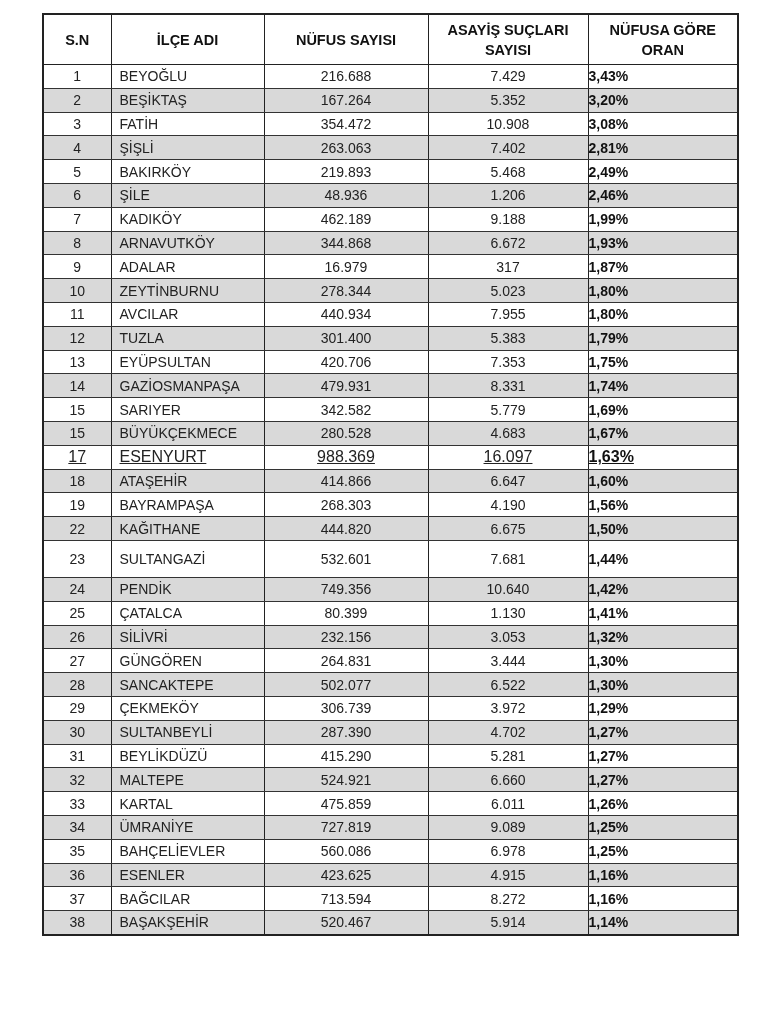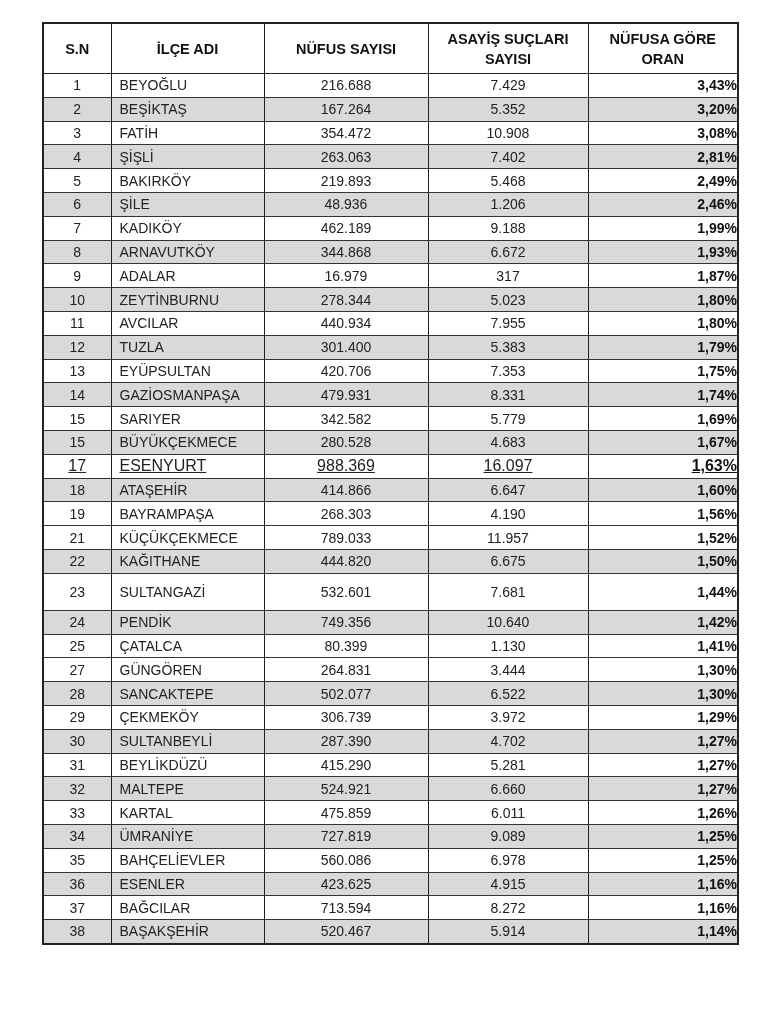--- a/index.html
+++ b/index.html
@@ -1,32 +1,32 @@
 <!DOCTYPE html>
 <html><head>
 <meta charset="utf-8">
 <style>
   html, body { margin:0; padding:0; background:#ffffff; }
   body { width:766px; height:1024px; position:relative; overflow:hidden;
          font-family:"Liberation Sans", "DejaVu Sans", sans-serif; color:#1a1a1a; }
-  table.crime { position:absolute; left:42px; top:22px; width:695px;
+  table.crime { position:absolute; left:42px; top:13px; width:695px;
          border-collapse:collapse; table-layout:fixed; border:2px solid #222; }
   table.crime col.c1 { width:68px; }
   table.crime col.c2 { width:153px; }
   table.crime col.c3 { width:164px; }
   table.crime col.c4 { width:160px; }
   table.crime col.c5 { width:150px; }
   th { height:49px; font-size:14.5px; font-weight:bold; text-align:center;
        border:1.5px solid #222; line-height:20px; padding:0 4px; color:#111; }
   td { height:22.8px; font-size:14px; border-left:1.5px solid #222; border-right:1.5px solid #222;
        border-top:1px solid #333; border-bottom:1px solid #333; padding:0; line-height:18px; color:#222; }
   td.sn { text-align:center; }
   td.name { text-align:left; padding-left:8px; }
   td.num { text-align:center; }
-  td.ratio { text-align:right; font-weight:bold; color:#111; }
+  td.ratio { text-align:left; font-weight:bold; color:#111; }
   tr.alt td { background:#d9d9d9; }
   tr.big td { font-size:16px;text-decoration:underline; }
   tr.tall td { height:36px;margin-left:22px; }
 </style>
 </head>
 <body>
 
 <table class="crime">
   <colgroup>
       <col class="c1">
@@ -171,27 +171,20 @@
         <td class="num">6.647</td>
         <td class="ratio">1,60%</td>
       </tr>
       <tr class="">
         <td class="sn">19</td>
         <td class="name">BAYRAMPAŞA</td>
         <td class="num">268.303</td>
         <td class="num">4.190</td>
         <td class="ratio">1,56%</td>
       </tr>
-      <tr class="">
-        <td class="sn">21</td>
-        <td class="name">KÜÇÜKÇEKMECE</td>
-        <td class="num">789.033</td>
-        <td class="num">11.957</td>
-        <td class="ratio">1,52%</td>
-      </tr>
       <tr class="alt">
         <td class="sn">22</td>
         <td class="name">KAĞITHANE</td>
         <td class="num">444.820</td>
         <td class="num">6.675</td>
         <td class="ratio">1,50%</td>
       </tr>
       <tr class="tall">
         <td class="sn">23</td>
         <td class="name">SULTANGAZİ</td>
@@ -206,20 +199,27 @@
         <td class="num">10.640</td>
         <td class="ratio">1,42%</td>
       </tr>
       <tr class="">
         <td class="sn">25</td>
         <td class="name">ÇATALCA</td>
         <td class="num">80.399</td>
         <td class="num">1.130</td>
         <td class="ratio">1,41%</td>
       </tr>
+      <tr class="alt">
+        <td class="sn">26</td>
+        <td class="name">SİLİVRİ</td>
+        <td class="num">232.156</td>
+        <td class="num">3.053</td>
+        <td class="ratio">1,32%</td>
+      </tr>
       <tr class="">
         <td class="sn">27</td>
         <td class="name">GÜNGÖREN</td>
         <td class="num">264.831</td>
         <td class="num">3.444</td>
         <td class="ratio">1,30%</td>
       </tr>
       <tr class="alt">
         <td class="sn">28</td>
         <td class="name">SANCAKTEPE</td>

